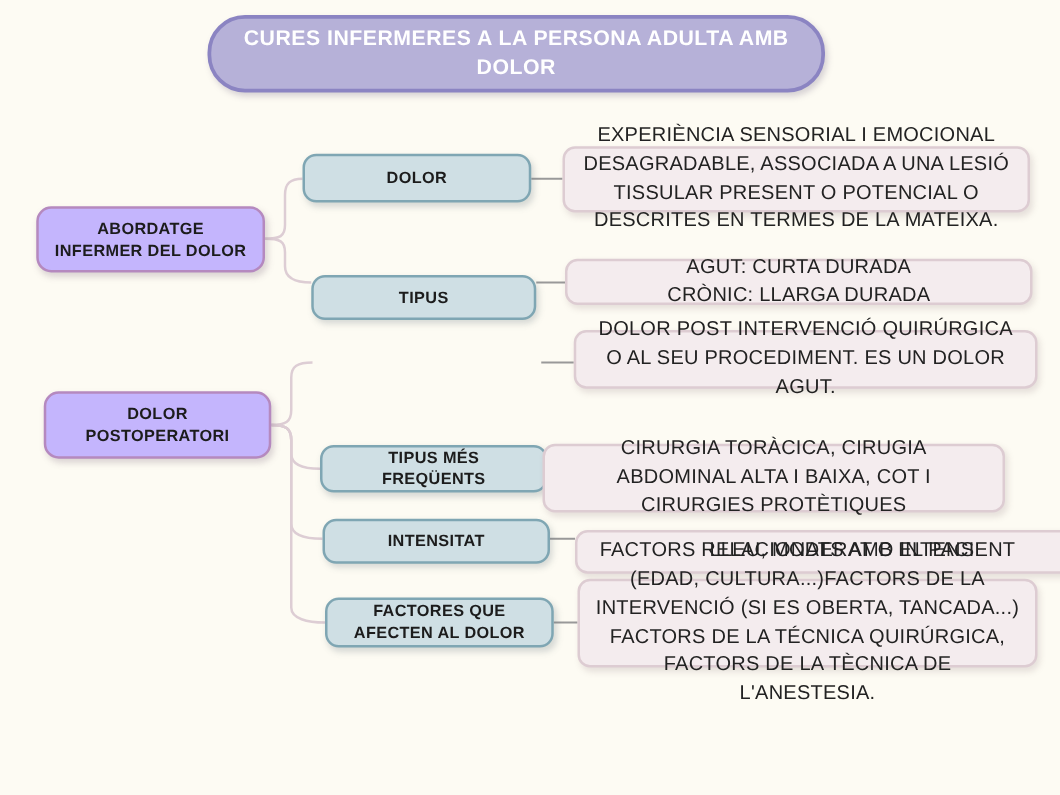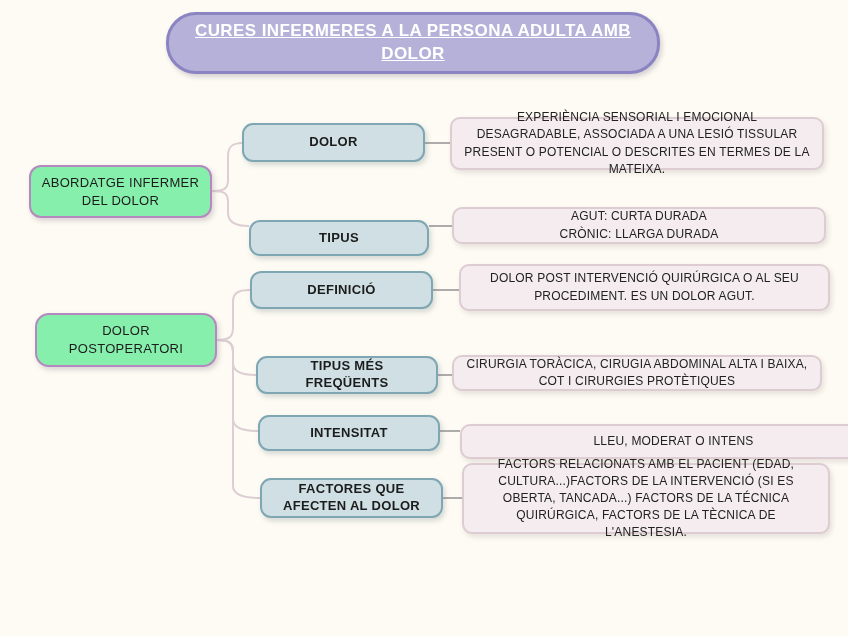--- a/index.html
+++ b/index.html
@@ -33,49 +33,48 @@
     background: #b6b1d8;
     border: 3px solid #8b84c2;
     border-radius: 30px;
     color: #ffffff;
     font-size: 17px;
     font-weight: bold;
     letter-spacing: 0.4px;
     line-height: 1.35;
     padding: 0 24px;
     box-shadow: 2px 3px 5px rgba(110,100,130,0.28);
-    text-decoration: underline;
   }
   .branch-box {
-    background: #86efac;
+    background: #c4b5fd;
     border: 2.5px solid #b589bf;
     border-radius: 12px;
     font-size: 13px;
-    font-weight: normal;
+    font-weight: bold;
     letter-spacing: 0.3px;
     line-height: 1.35;
     padding: 0 10px;
     box-shadow: 2px 3px 5px rgba(120,100,120,0.25);
   }
   .topic-box {
     background: #cfdfe4;
     border: 2.5px solid #7fa6b3;
     border-radius: 11px;
     font-size: 13px;
     font-weight: bold;
     letter-spacing: 0.3px;
     line-height: 1.3;
     padding: 16px 14px;
     box-shadow: 2px 3px 5px rgba(100,115,125,0.25);
   }
   .detail-box {
     background: #f4ecee;
     border: 2px solid #ddccd2;
     border-radius: 10px;
-    font-size: 12px;
+    font-size: 16px;
     font-weight: normal;
     letter-spacing: 0.2px;
     line-height: 1.42;
     padding: 2px 12px;
     box-shadow: 2px 3px 5px rgba(140,120,125,0.2);
     color: #222222;
   }
   .detail-box span {
     white-space: pre-line;
   }
@@ -119,35 +118,32 @@
   </div>
 
   <div class="node topic-box" style="left:249px; top:220px; width:180px; height:36px;">
     <span>TIPUS</span>
   </div>
   <div class="node detail-box" style="left:452px; top:207px; width:374px; height:37px;">
     <span>AGUT: CURTA DURADA
 CRÒNIC: LLARGA DURADA</span>
   </div>
 
-  <div class="node branch-box" style="left:35px; top:313px; width:182px; height:54px;border-radius:14px;">
+  <div class="node branch-box" style="left:35px; top:313px; width:182px; height:54px;">
     <span>DOLOR POSTOPERATORI</span>
   </div>
 
-  <div class="node topic-box" style="left:250px; top:271px; width:183px; height:38px;">
-    <span>DEFINICIÓ</span>
-  </div>
   <div class="node detail-box" style="left:459px; top:264px; width:371px; height:47px;">
     <span>DOLOR POST INTERVENCIÓ QUIRÚRGICA O AL SEU PROCEDIMENT. ES UN DOLOR AGUT.</span>
   </div>
 
   <div class="node topic-box" style="left:256px; top:356px; width:182px; height:38px;">
     <span>TIPUS MÉS FREQÜENTS</span>
   </div>
-  <div class="node detail-box" style="left:452px; top:355px; width:370px; height:36px;">
+  <div class="node detail-box" style="left:434px; top:355px; width:370px; height:55px;">
     <span>CIRURGIA TORÀCICA, CIRUGIA ABDOMINAL ALTA I BAIXA, COT I CIRURGIES PROTÈTIQUES</span>
   </div>
 
   <div class="node topic-box" style="left:258px; top:415px; width:182px; height:33px;">
     <span>INTENSITAT</span>
   </div>
   <div class="node detail-box" style="left:460px; top:424px; width:427px; height:35px;">
     <span>LLEU, MODERAT O INTENS</span>
   </div>
 

